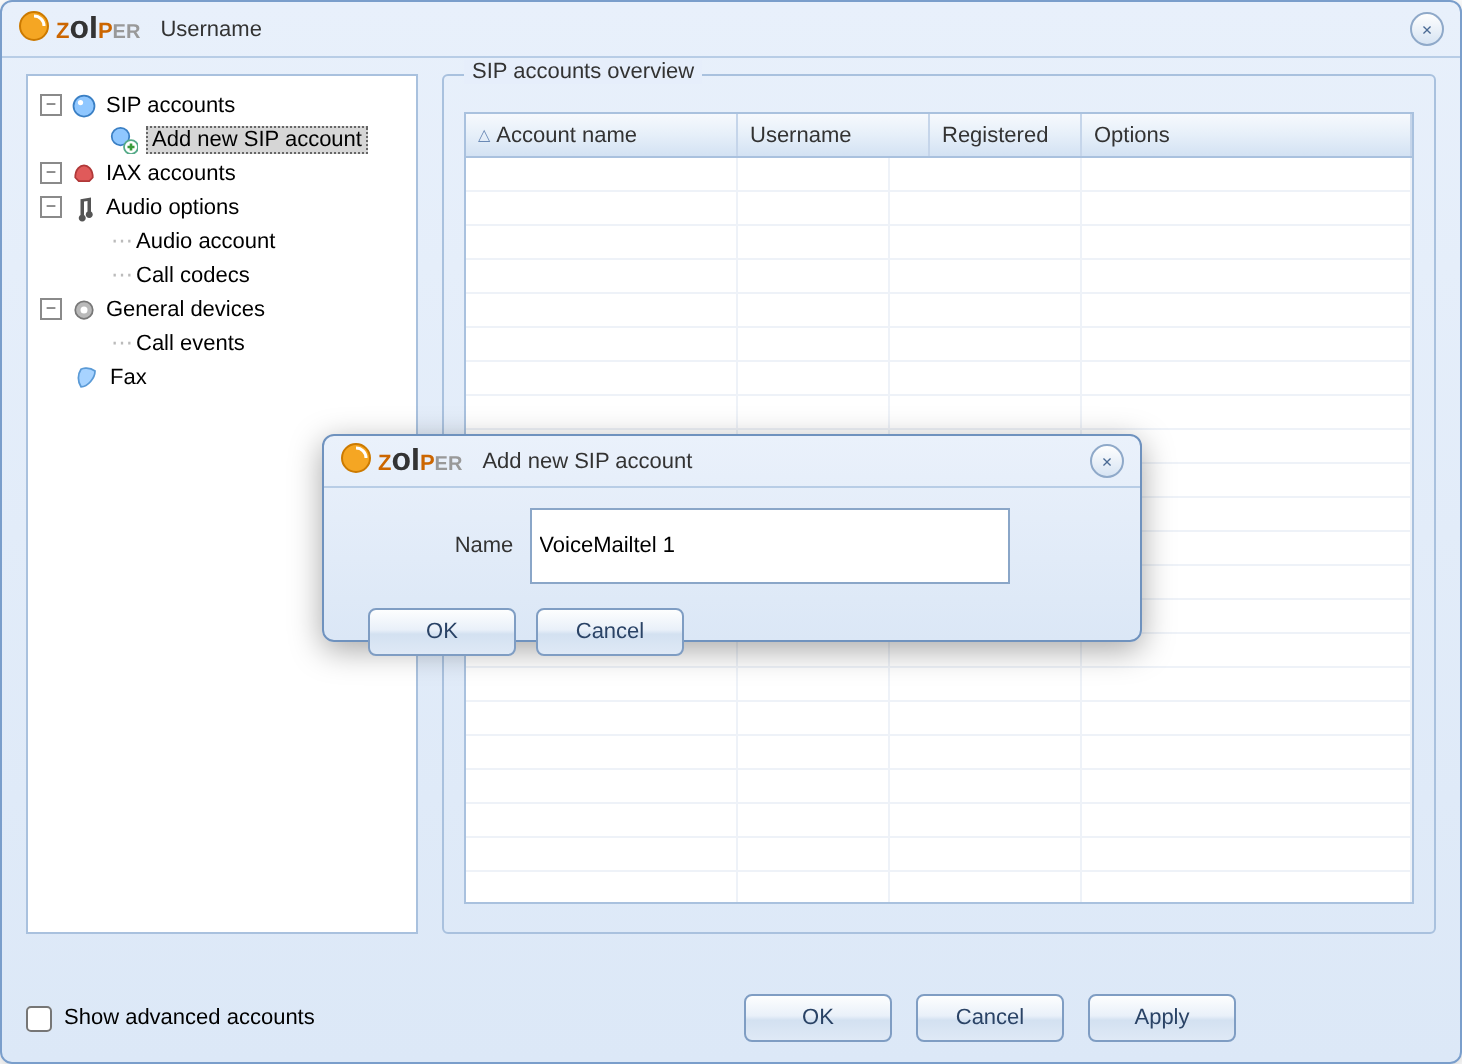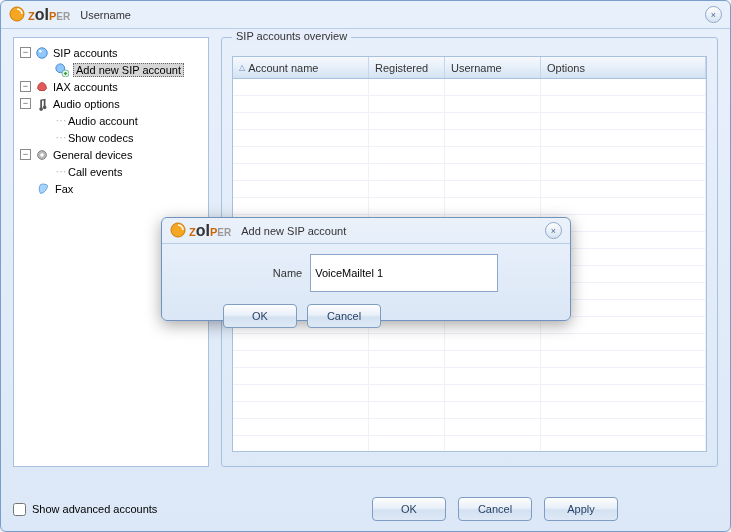--- a/index.html
+++ b/index.html
@@ -130,25 +130,25 @@
   position: absolute;
   left: 160px; top: 216px;
   width: 410px; height: 104px;
   background: linear-gradient(to bottom,#eaf1fb 0%,#dbe7f6 100%);
   border: 1px solid #6f92be;
   border-radius: 6px;
   box-shadow: 0 4px 16px rgba(0,0,0,0.35);
   z-index: 10;
 }
 .dialog .titlebar { height: 26px; border-bottom: 1px solid #b8cde6; }
-.dialog-body { padding: 10px 14px; margin-left: 39px; }
+.dialog-body { padding: 10px 14px; }
 .field-row { display: flex; align-items: center; gap: 8px; margin-bottom: 12px; justify-content: center; }
 .field-row label { color: #333; }
 .field-row input {
-  width: 188px; height: 20px;
+  width: 240px; height: 20px;
   border: 1px solid #8aa6c8;
   padding: 18px 4px;
   background: #fff;
 }
 .dlg-buttons { display: flex; gap: 10px; padding-left: 8px; }
 
 .btn {
   min-width: 74px; height: 24px;
   border: 1px solid #7f9dc3;
   border-radius: 4px;
@@ -231,21 +231,21 @@
             </svg>
           </span>
         <span class="tree-label">Audio options</span>
       </div>
       <div class="tree-item leaf2">
         <span class="connector">⋯</span>
         <span class="tree-label">Audio account</span>
       </div>
       <div class="tree-item leaf2">
         <span class="connector">⋯</span>
-        <span class="tree-label">Show codecs</span>
+        <span class="tree-label">Call codecs</span>
       </div>
       <div class="tree-item">
         <span class="expander">−</span>
         <span class="tree-icon">
             <svg class="icon-svg" viewBox="0 0 16 16">
               <circle cx="8" cy="8" r="5" fill="#b9b9b9" stroke="#777"></circle>
               <circle cx="8" cy="8" r="2" fill="#fff"></circle>
             </svg>
           </span>
         <span class="tree-label">General devices</span>
@@ -266,25 +266,25 @@
 
     <div class="right-panel">
       <div class="groupbox">
         <span class="groupbox-title">SIP accounts overview</span>
         <div class="table">
           <div class="table-header">
             <div class="th" style="width:136px">
               <span class="sort-arrow">△</span>
               <span>Account name</span>
             </div>
+            <div class="th" style="width:96px">
+                <span>Username</span>
+              </div>
             <div class="th" style="width:76px">
                 <span>Registered</span>
-              </div>
-            <div class="th" style="width:96px">
-                <span>Username</span>
               </div>
             <div class="th" style="flex:1">
                 <span>Options</span>
               </div>
           </div>
           <div class="table-body">
             <div class="table-row">
                 <div class="td" style="width:136px"></div>
                 <div class="td" style="width:76px"></div>
                 <div class="td" style="width:96px"></div>

